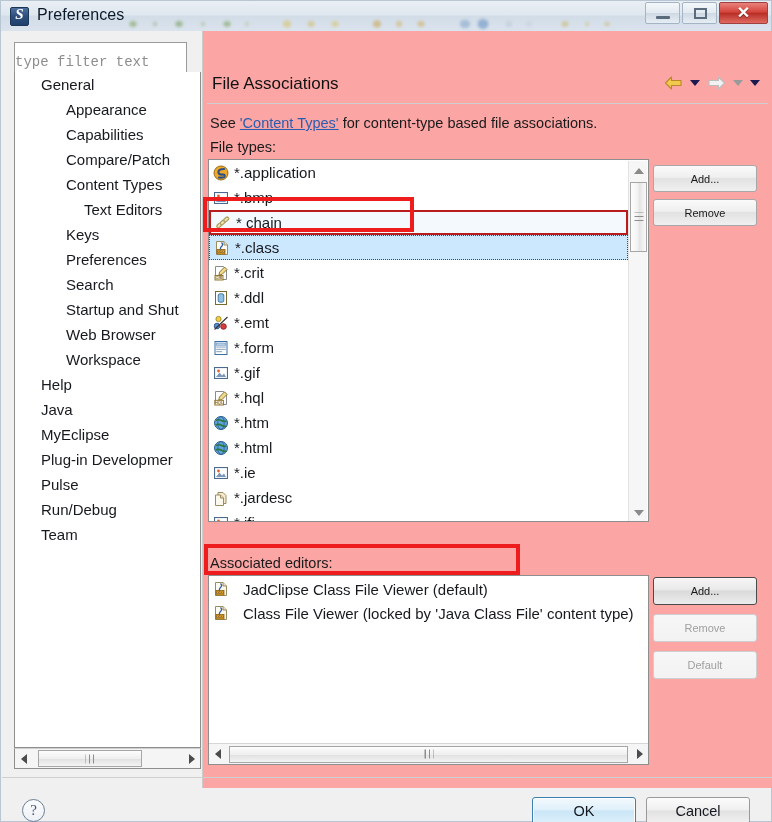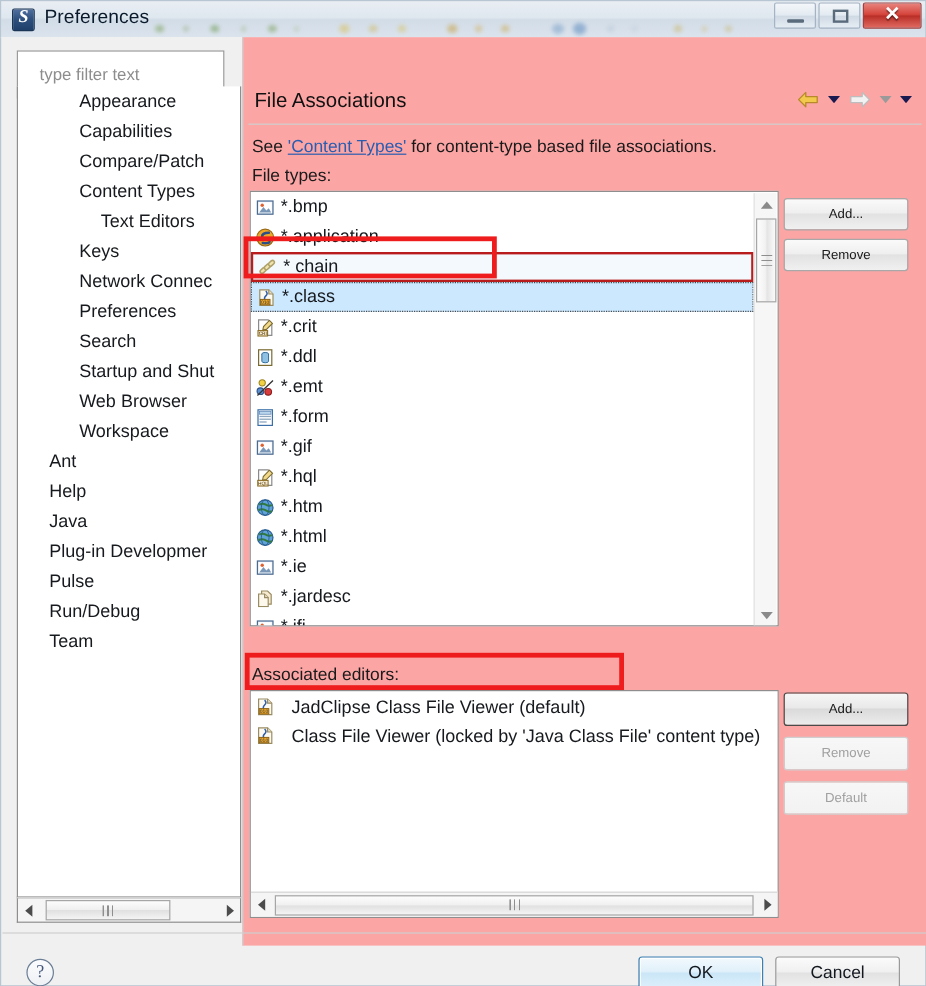--- a/index.html
+++ b/index.html
@@ -145,24 +145,24 @@
   }
 
   
   .filter-input {
     position: absolute;
     left: 13px; top: 11px;
     width: 173px; height: 40px;
     border: 1px solid #9a9a9a;
     background: #ffffff;
     box-sizing: border-box;
-    font-family: Liberation Sans, sans-serif;
+    font-family: Liberation Mono, monospace;
     font-size: 14px;
     color: #222;
-    padding: 0 18px;
+    padding: 0 0;
   }
   .filter-input::placeholder { color: #8d8d8d; opacity: 1; }
 
   .tree-panel {
     position: absolute;
     left: 13px; top: 41px;
     width: 187px; height: 676px;
     background: #ffffff;
     border: 1px solid #8e8e8e;
     border-top: none;
@@ -538,35 +538,35 @@
       </div>
     </div>
   </div>
 
   <div class="dialog-body">
 
     <input class="filter-input" type="text" placeholder="type filter text" style="">
 
     <div class="tree-panel">
       <div class="tree-list" id="tree-list">
+          <div class="tree-item lvl0"><span>General</span></div>
           <div class="tree-item lvl1"><span>Appearance</span></div>
           <div class="tree-item lvl1"><span>Capabilities</span></div>
           <div class="tree-item lvl1"><span>Compare/Patch</span></div>
           <div class="tree-item lvl1"><span>Content Types</span></div>
           <div class="tree-item lvl2"><span>Text Editors</span></div>
           <div class="tree-item lvl1"><span>Keys</span></div>
-          <div class="tree-item lvl1"><span>Network Connec</span></div>
           <div class="tree-item lvl1"><span>Preferences</span></div>
           <div class="tree-item lvl1"><span>Search</span></div>
           <div class="tree-item lvl1"><span>Startup and Shut</span></div>
           <div class="tree-item lvl1"><span>Web Browser</span></div>
           <div class="tree-item lvl1"><span>Workspace</span></div>
-          <div class="tree-item lvl0"><span>Ant</span></div>
           <div class="tree-item lvl0"><span>Help</span></div>
           <div class="tree-item lvl0"><span>Java</span></div>
+          <div class="tree-item lvl0"><span>MyEclipse</span></div>
           <div class="tree-item lvl0"><span>Plug-in Developmer</span></div>
           <div class="tree-item lvl0"><span>Pulse</span></div>
           <div class="tree-item lvl0"><span>Run/Debug</span></div>
           <div class="tree-item lvl0"><span>Team</span></div>
         </div>
     </div>
 
     <div class="tree-hscroll">
       <div class="sb-arrow">
           <div class="tri tri-left"></div>
@@ -606,36 +606,36 @@
         <span>See </span><span class="desc-link">'Content Types'</span><span> for content-type based file associations.</span>
       </div>
 
       <div class="label-filetypes">File types:</div>
 
       <div class="filetypes-box">
         <div class="ft-list" id="ft-list">
             <div class="ft-row">
               <span class="icn">
                 <svg width="16" height="16" viewBox="0 0 16 16">
+                  <circle cx="8" cy="8" r="7" fill="#f0a828" stroke="#9a6a12"></circle>
+                  <path d="M11 4 Q5 4 5.5 7.5 Q6 10 10 9.5 Q12 9.3 11.5 11.5 Q11 13 6 12.5" fill="none" stroke="#2b4f86" stroke-width="2.2" stroke-linecap="round"></path>
+                </svg>
+              </span>
+              <span class="ft-label">*.application</span>
+            </div>
+            <div class="ft-row">
+              <span class="icn">
+                <svg width="16" height="16" viewBox="0 0 16 16">
                   <rect x="1.5" y="2.5" width="13" height="11" fill="#dbe6f2" stroke="#4a6a90"></rect>
                   <rect x="2.5" y="3.5" width="11" height="9" fill="#ffffff"></rect>
                   <circle cx="5.5" cy="6" r="1.4" fill="#e06030"></circle>
                   <path d="M3 12 L6.5 7.5 L9 10.5 L11 8.5 L13 12 Z" fill="#7b97b8"></path>
                 </svg>
               </span>
               <span class="ft-label">*.bmp</span>
-            </div>
-            <div class="ft-row">
-              <span class="icn">
-                <svg width="16" height="16" viewBox="0 0 16 16">
-                  <circle cx="8" cy="8" r="7" fill="#f0a828" stroke="#9a6a12"></circle>
-                  <path d="M11 4 Q5 4 5.5 7.5 Q6 10 10 9.5 Q12 9.3 11.5 11.5 Q11 13 6 12.5" fill="none" stroke="#2b4f86" stroke-width="2.2" stroke-linecap="round"></path>
-                </svg>
-              </span>
-              <span class="ft-label">*.application</span>
             </div>
             <div class="ft-row hovered">
               <span class="icn">
                 <svg width="16" height="16" viewBox="0 0 16 16">
                   <g stroke="#b0a06a" stroke-width="1.3" fill="#efe4ae">
                     <rect x="1.5" y="9" width="5.5" height="3.2" rx="1.6" transform="rotate(-42 4 10.5)"></rect>
                     <rect x="5" y="6" width="5.5" height="3.2" rx="1.6" transform="rotate(-42 7.5 7.5)"></rect>
                     <rect x="8.5" y="3" width="5.5" height="3.2" rx="1.6" transform="rotate(-42 11 4.5)"></rect>
                   </g>
                 </svg>

